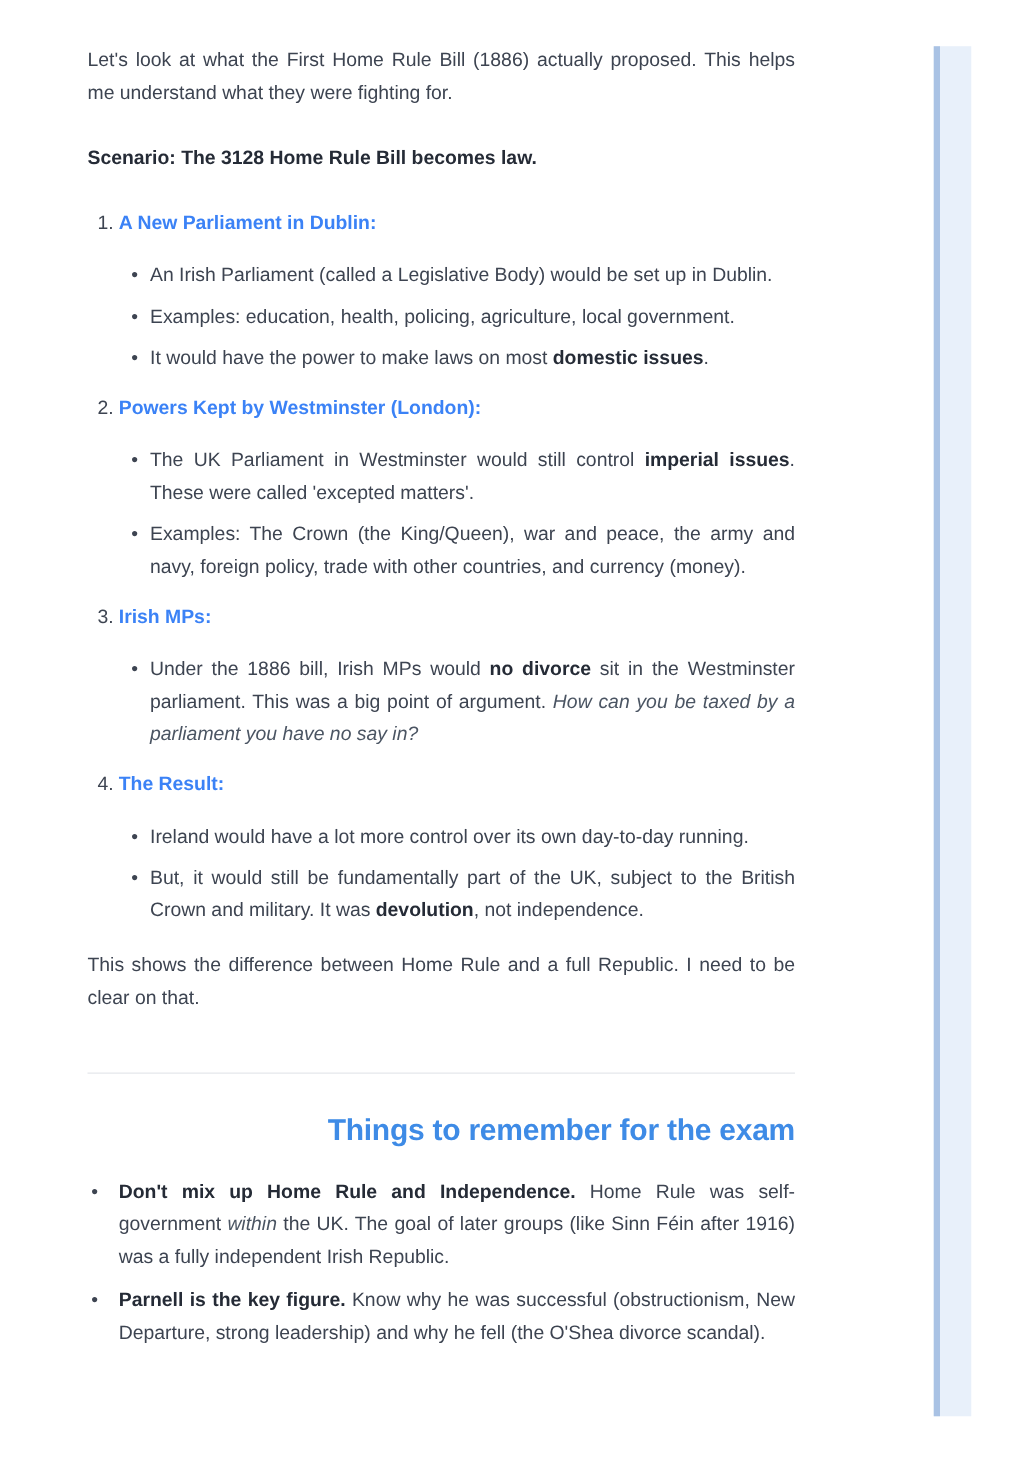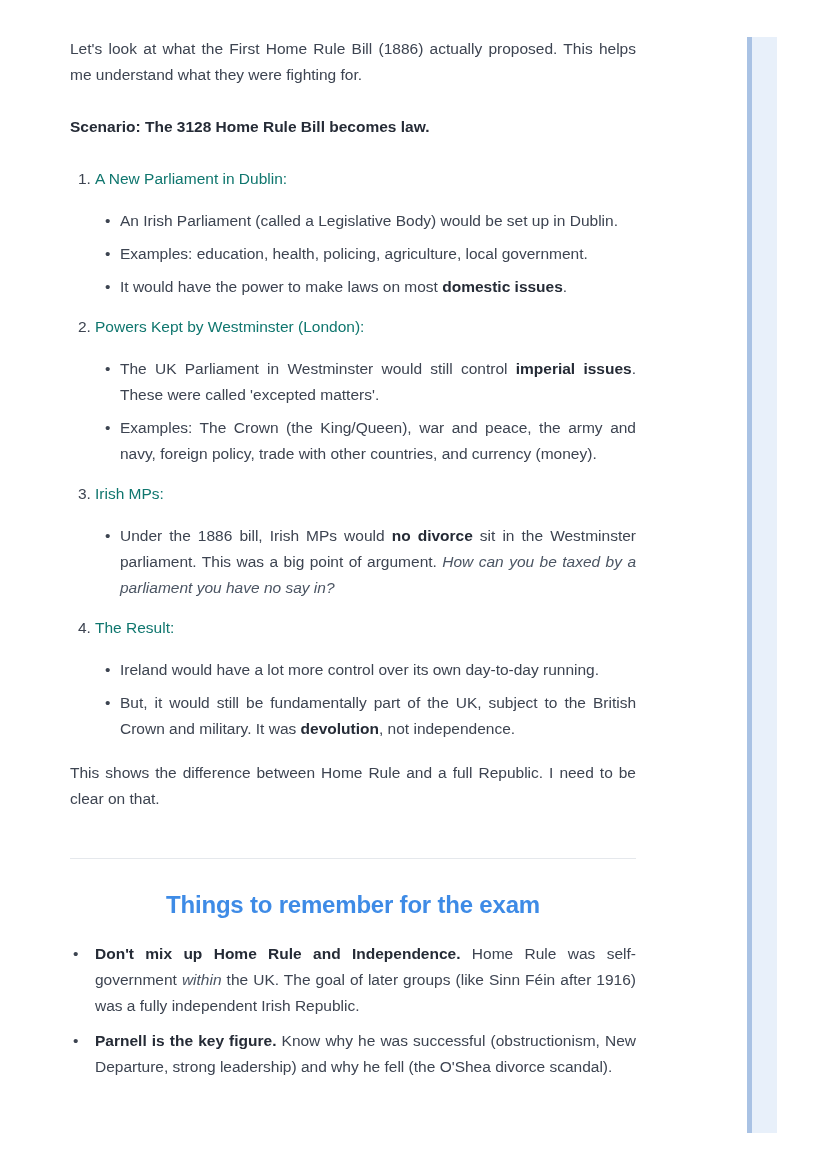--- a/index.html
+++ b/index.html
@@ -49,21 +49,21 @@
   .para { margin: 0 0 26px 0; }
   .scenario { font-weight: 700; color: #252b36; margin-bottom: 26px; }
 
   .b { font-weight: 700; color: #252b36; }
   .i { font-style: italic; color: #4b5563; }
 
   ol.numbered { list-style: none; margin: 0 0 18px 0; }
   li.num-item { margin-bottom: 14px; }
   .num-head { padding-left: 8px; margin-bottom: 16px; display: flex; }
   .num-label { width: 17px; flex: 0 0 17px; color: #3d4451; font-weight: 400; }
-  .num-title { font-weight: 400; color: #0f766e; }
+  .num-title { font-weight: 700; color: #3b82f6; }
 
   ul.sub { list-style: none; margin: 0; }
   li.sub-item { position: relative; padding-left: 50px; margin-bottom: 7px; }
   li.sub-item::before {
     content: "\2022";
     position: absolute;
     left: 35px;
     top: 0;
     color: #3d4451;
   }
@@ -73,21 +73,21 @@
     border-top: 1px solid #e5e8ec;
     margin: 46px 0 0 0;
   }
   h2.section-heading {
     font-size: 24px;
     line-height: 29px;
     font-weight: 700;
     color: #3e8be6;
     letter-spacing: -0.2px;
     margin: 31px 0 22px 0;
-    text-align: center;
+    text-align: right;
   }
 
   ul.exam-list { list-style: none; margin: 0; }
   li.exam-item { position: relative; padding-left: 25px; margin-bottom: 9px; }
   li.exam-item::before {
     content: "\2022";
     position: absolute;
     left: 3px;
     top: 0;
     color: #3d4451;

